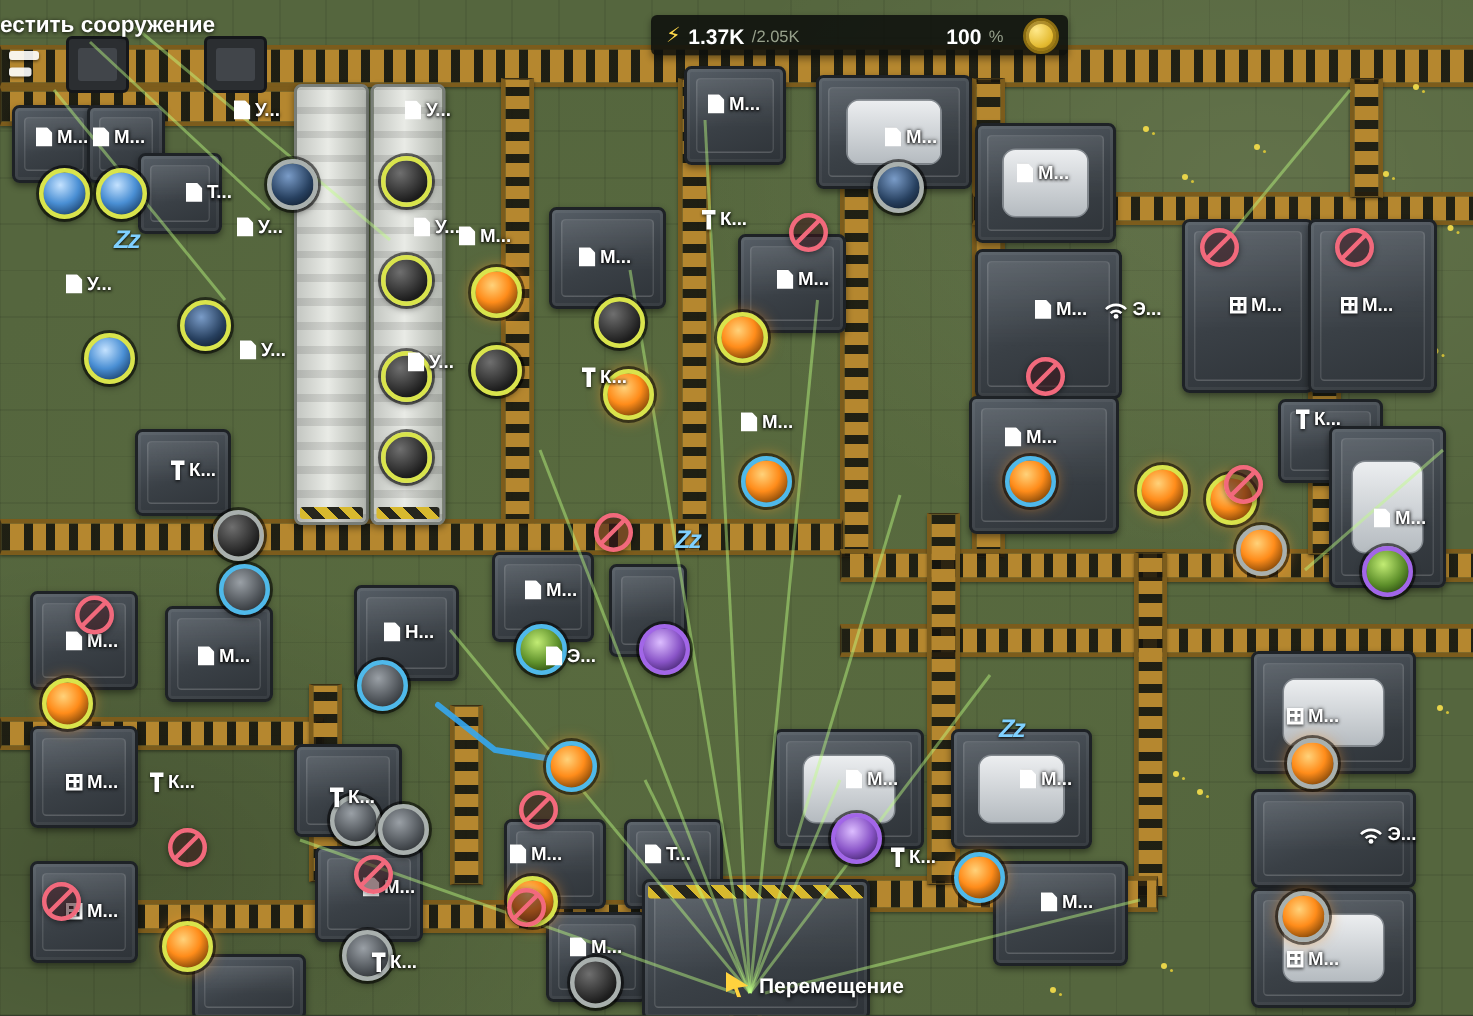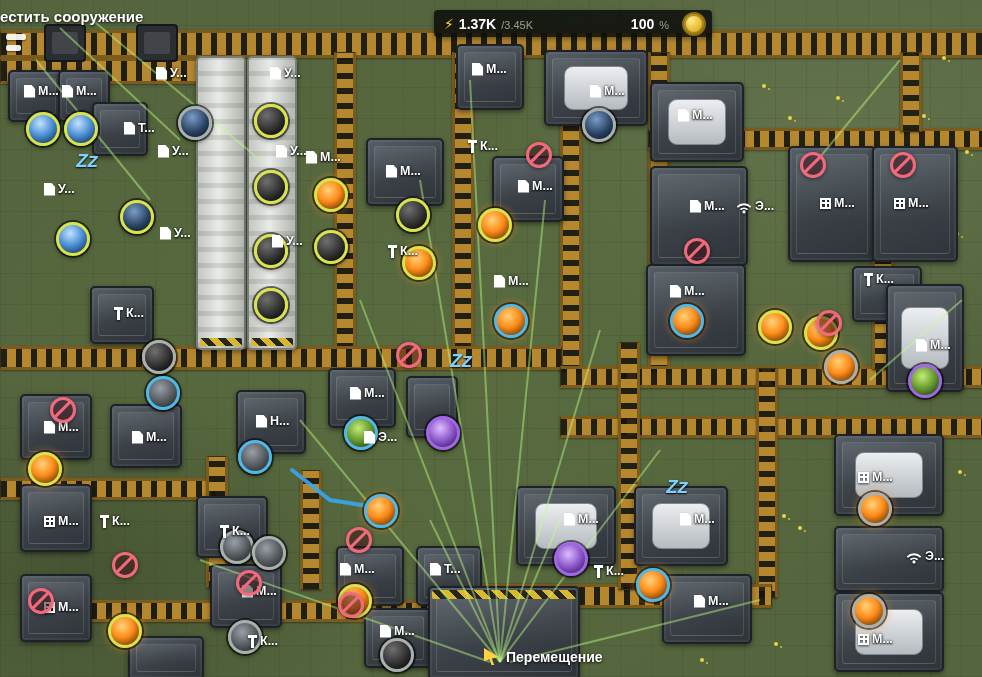--- a/index.html
+++ b/index.html
@@ -61,22 +61,22 @@
                linear-gradient(#fff,#fff) center top 3px/3px 10px no-repeat;}
   .ic.win{width:11px;height:11px;border:2px solid #fff;box-sizing:border-box;
     background:linear-gradient(#fff,#fff) center/2px 100% no-repeat,
                linear-gradient(#fff,#fff) center/100% 2px no-repeat;}
   .ic.wifi{width:16px;height:13px;}
   
   .ban{position:absolute;z-index:7;width:20px;height:20px;border:3px solid #f2697c;border-radius:50%;
     background:rgba(60,20,26,.55);box-shadow:0 1px 4px rgba(0,0,0,.5);}
   .ban::after{content:'';position:absolute;left:-3px;top:8px;width:25px;height:3px;
     background:#f2697c;transform:rotate(-45deg);}
-  .zzz{position:absolute;z-index:7;color:#7fd0ff;font-style:italic;font-weight:700;font-size:20px;
-    letter-spacing:-1px;text-shadow:0 1px 2px #000;font-family:Liberation Mono, monospace;}
+  .zzz{position:absolute;z-index:7;color:#7fd0ff;font-style:italic;font-weight:700;font-size:17px;
+    letter-spacing:-1px;text-shadow:0 1px 2px #000;}
   .flower{position:absolute;z-index:2;width:4px;height:4px;border-radius:50%;background:#e8d44a;
     box-shadow:5px 3px 0 -1px #d2c038;}
   
   #beams{position:absolute;inset:0;z-index:5;pointer-events:none;}
   
   .hud-place{position:absolute;left:0;top:8px;z-index:10;color:#fff;font-weight:700;font-size:15px;
     text-shadow:0 1px 3px #000;}
   .hint{position:absolute;z-index:10;background:#fff;border-radius:2px;opacity:.9;
     box-shadow:0 1px 2px rgba(0,0,0,.6);}
   .hint1{left:6px;top:34px;width:20px;height:6px;}
@@ -451,21 +451,21 @@
       <polyline points="292,470 330,500 368,506" fill="none" stroke="#35a7f0" stroke-width="4" stroke-linecap="round" opacity="0.9"></polyline>
     </svg>
 
   <div class="hud-place">естить сооружение</div>
   <div class="hint hint1"></div>
   <div class="hint hint2"></div>
 
   <div class="hud-bar">
     <span class="bolt">⚡</span>
     <span class="pw">1.37K</span>
-    <span class="pw-max">/3.45K</span>
+    <span class="pw-max">/2.05K</span>
     <span class="sp"></span>
     <span class="pct">100</span>
     <span class="pct-u">%</span>
     <span class="coin"></span>
   </div>
 
   <div class="hud-move">
     <span class="cursor"></span>
     <span>Перемещение</span>
   </div>

